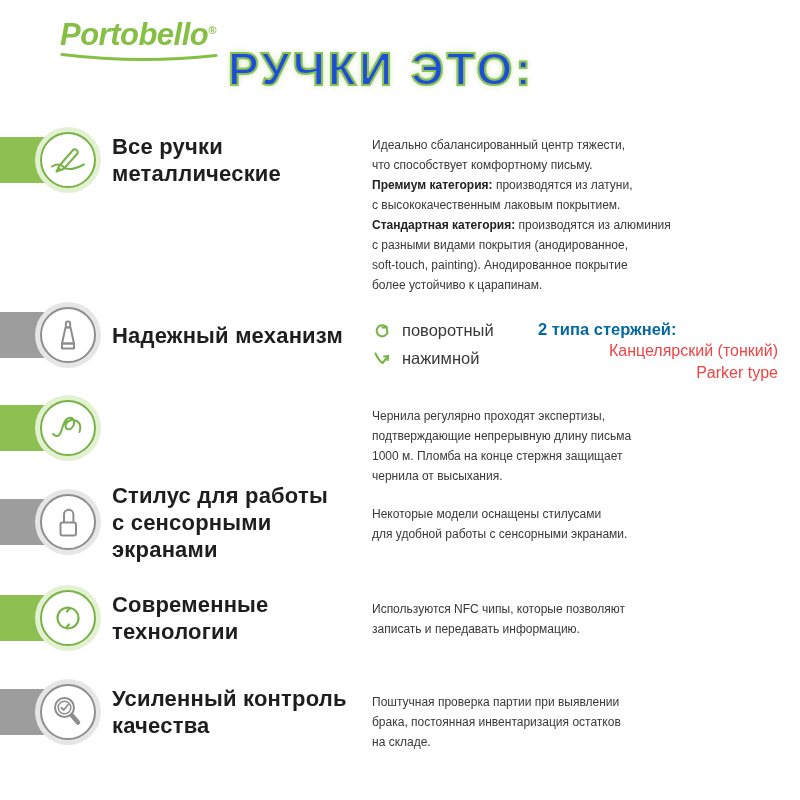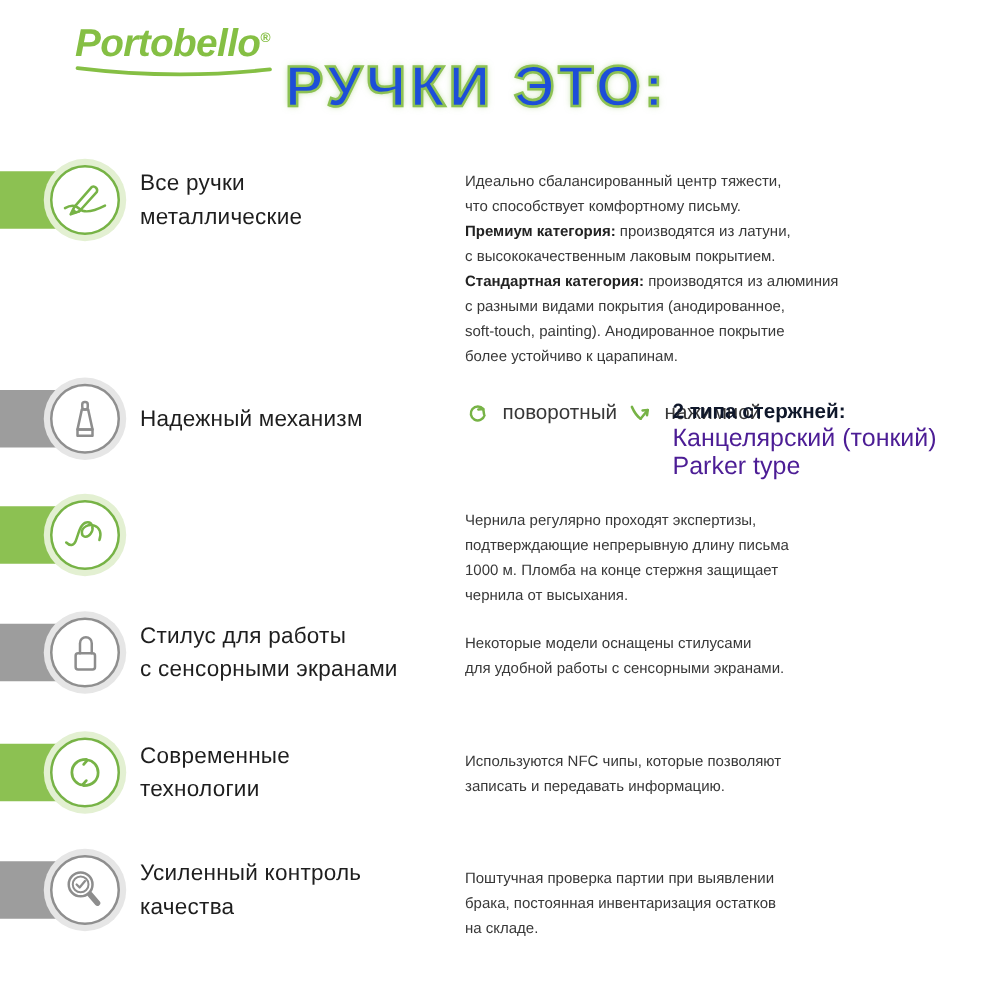--- a/index.html
+++ b/index.html
@@ -23,33 +23,33 @@
   .tab.green{background:#8cc152;}
   .tab.gray{background:#9d9d9d;}
 
   .badge{position:absolute;left:40px;top:17px;width:56px;height:56px;border-radius:50%;
          background:#fff;display:flex;align-items:center;justify-content:center;box-sizing:border-box;}
   .badge.green{border:2.5px solid #77b346;box-shadow:0 0 0 5px #e3f0d2;color:#77b346;}
   .badge.gray{border:2.5px solid #8f8f8f;box-shadow:0 0 0 5px #e6e6e6;color:#8d8d8d;}
   .badge svg{display:block;}
 
   .heading{position:absolute;left:112px;top:0;height:90px;width:255px;display:flex;align-items:center;
-           font-size:18px;line-height:27px;font-weight:400;color:#1e1e1e;white-space:pre-line;letter-spacing:0.2px;}
+           font-size:22px;line-height:27px;font-weight:700;color:#1e1e1e;white-space:pre-line;letter-spacing:0.2px;}
 
   .bodytext{position:absolute;left:372px;width:410px;font-size:12px;line-height:20px;color:#383838;white-space:pre-line;}
   .bodytext b{color:#222;}
 
   
-  .mech-col{position:absolute;left:372px;top:30px;display:flex;flex-direction:row;gap:8px;}
+  .mech-col{position:absolute;left:372px;top:30px;display:flex;flex-direction:column;gap:8px;}
   .mech-item{display:flex;align-items:center;gap:10px;height:20px;}
   .mech-item .mini-icon{color:#77b346;flex:0 0 auto;display:flex;}
   .mech-label{font-size:16.5px;color:#383838;}
   .refill-col{position:absolute;left:538px;top:28px;width:240px;}
-  .refill-title{font-size:16.5px;font-weight:700;color:#0f172a;line-height:22px;}
-  .refill-lines{font-size:20px;color:#4c1d95;line-height:22px;white-space:pre-line;}
+  .refill-title{font-size:16.5px;font-weight:700;color:#0369a1;line-height:22px;}
+  .refill-lines{font-size:16px;color:#ef4444;line-height:22px;white-space:pre-line;text-align:right;}
 </style>
 </head>
 <body>
 
 <div class="page">
 
   <div class="logo-wrap">
     <span class="logo-text"><span>Portobello</span><span class="logo-reg">®</span></span>
     <svg class="logo-swoosh" width="158" height="13" viewBox="0 0 158 13">
       <path d="M 2 3.5 Q 80 13 156 4.5" fill="none" stroke="#85bf44" stroke-width="3" stroke-linecap="round"></path>

